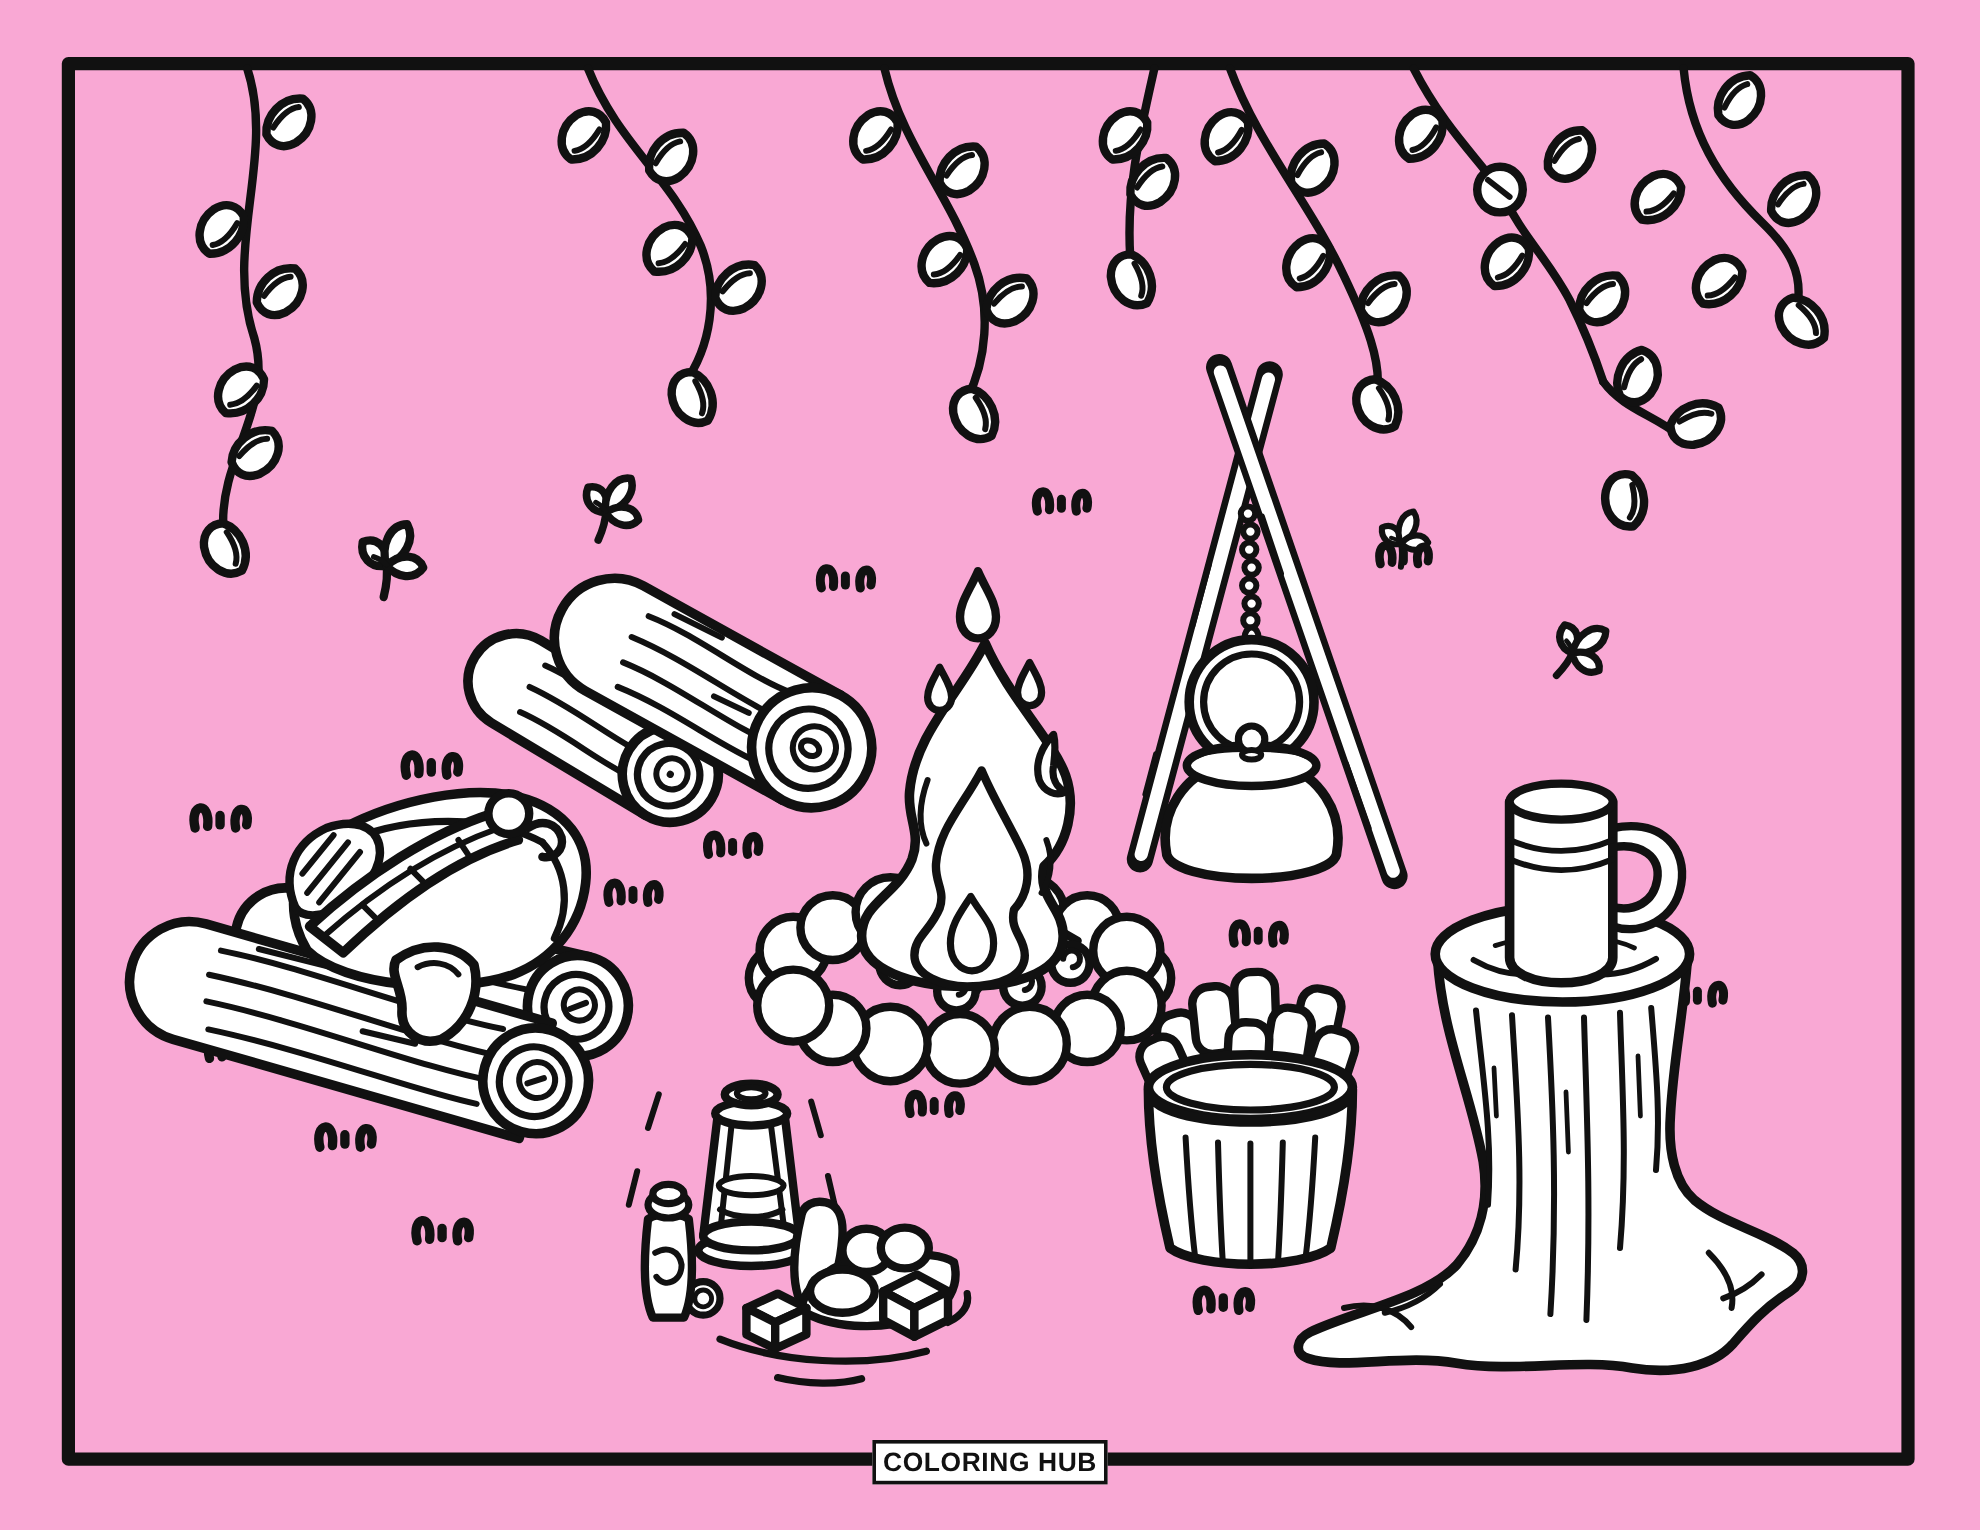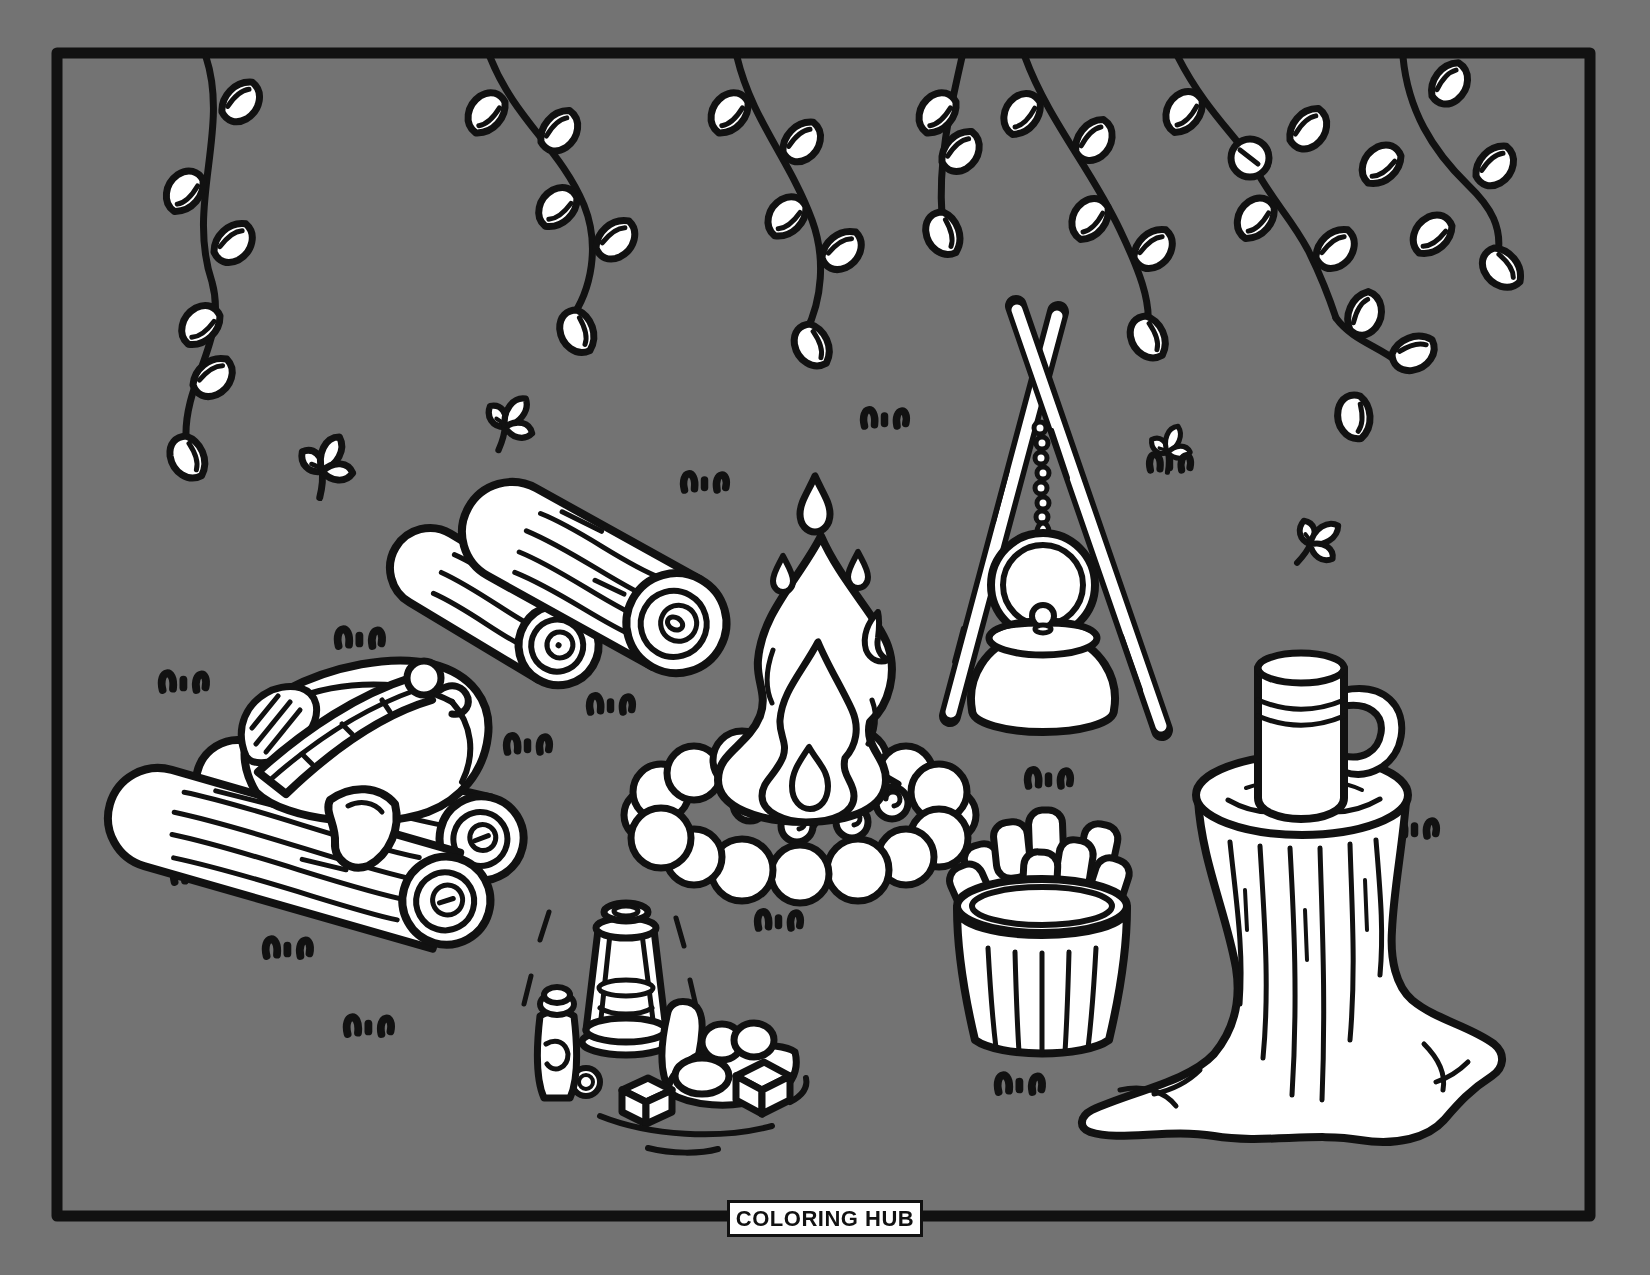--- a/index.html
+++ b/index.html
@@ -1,16 +1,16 @@
 <!DOCTYPE html>
 <html><head>
 <meta charset="utf-8">
 <style>
   html,body{margin:0;padding:0;background:#ffffff;}
-  .page{position:relative;width:1650px;height:1275px;background:#737373;overflow:hidden;
+  .page{position:relative;width:1650px;height:1275px;background:#f9a8d4;overflow:hidden;
         font-family:"Liberation Sans",sans-serif;}
   .page svg{position:absolute;left:0;top:0;}
   .ln{stroke:#111111;fill:none;stroke-linecap:round;stroke-linejoin:round;}
   .fw{fill:#ffffff;}
   .fb{fill:#111111;}
   .watermark{position:absolute;left:727px;top:1200px;width:196px;height:37px;
              background:#ffffff;border:3px solid #111111;box-sizing:border-box;
              display:flex;align-items:center;justify-content:center;
              font-weight:bold;font-size:22px;letter-spacing:.5px;color:#111111;
              white-space:nowrap;}

